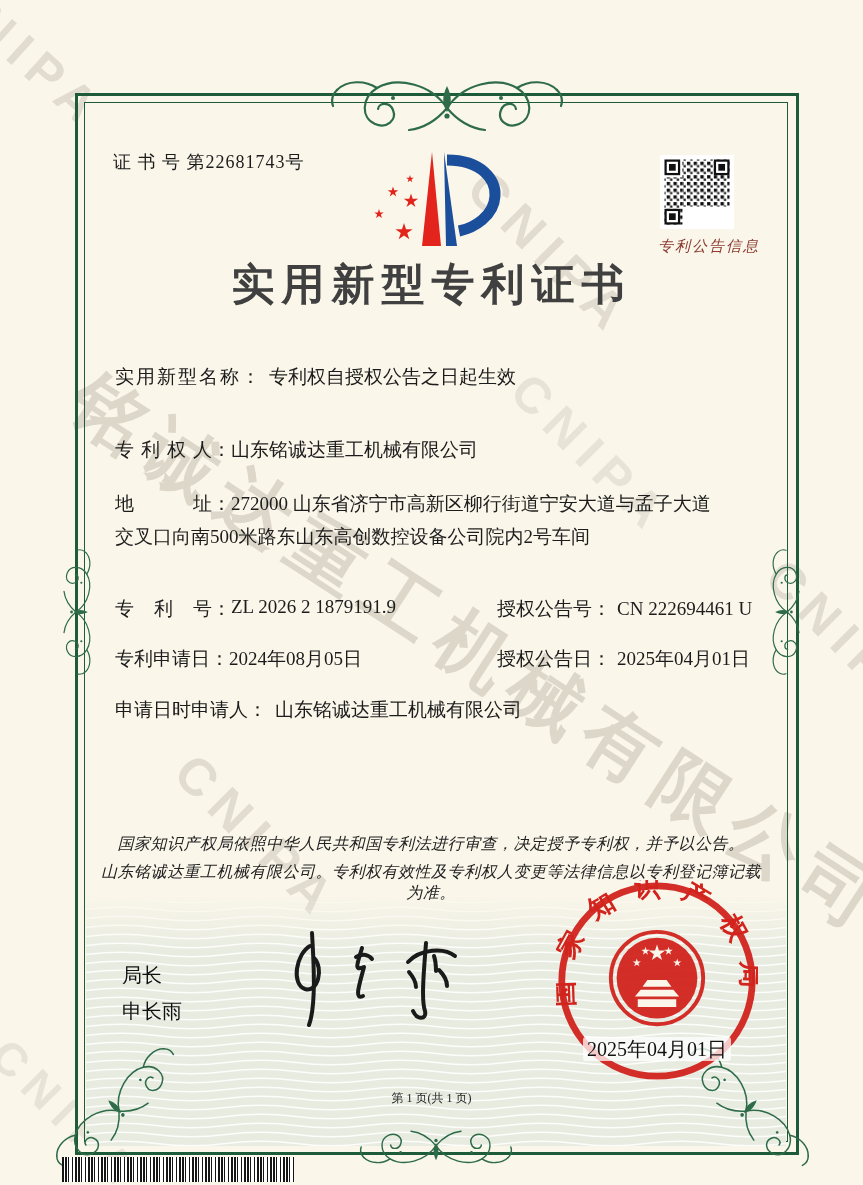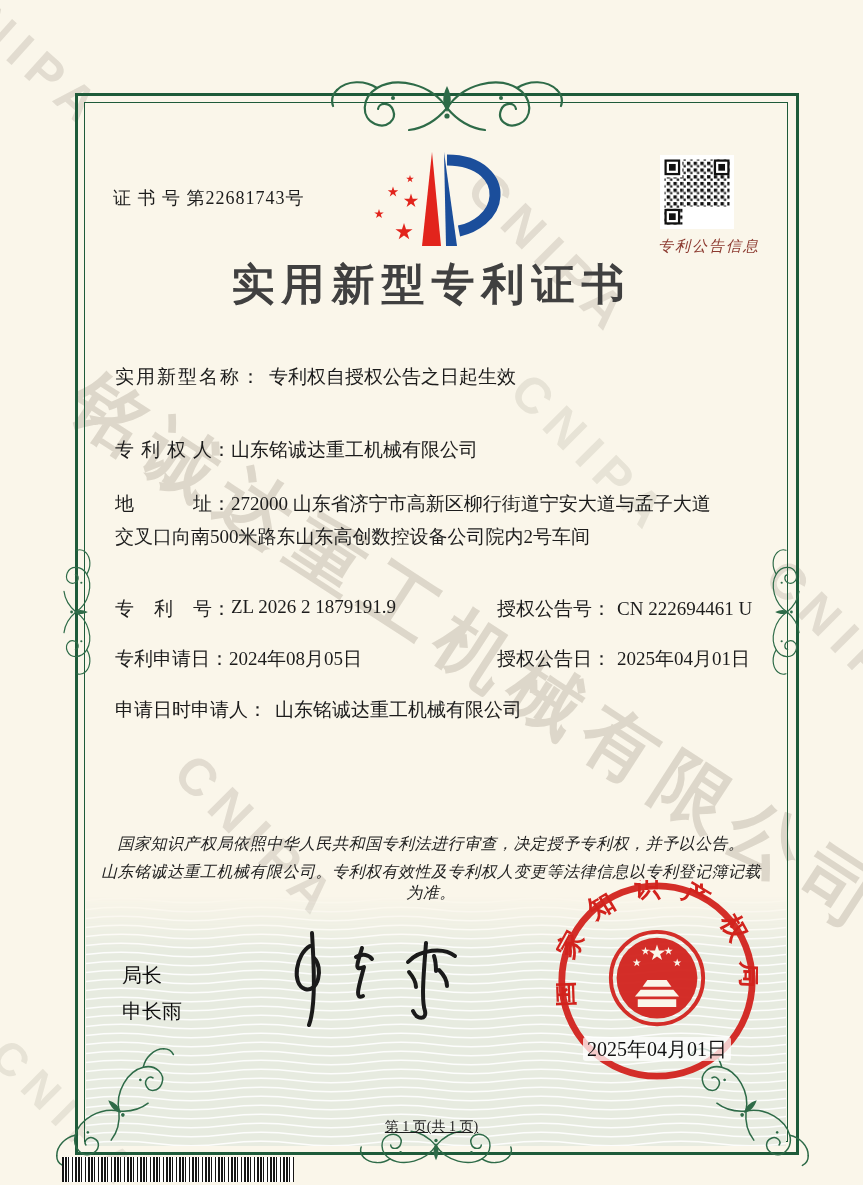--- a/index.html
+++ b/index.html
@@ -21,21 +21,21 @@
   .frame-outer{position:absolute;left:75px;top:93px;width:718px;height:1056px;
                border:3px solid #1e5b3a;z-index:2;}
   .frame-inner{position:absolute;left:84px;top:102px;width:702px;height:1038px;
                border:1px solid #1e5b3a;z-index:2;}
   .orn{position:absolute;z-index:4;}
   
   .waves{position:absolute;left:86px;top:896px;width:700px;height:250px;z-index:3;
          -webkit-mask-image:linear-gradient(180deg,transparent 0,#000 55px);
          mask-image:linear-gradient(180deg,transparent 0,#000 55px);}
   
-  .cert-no{position:absolute;left:113px;top:150px;font-size:18px;letter-spacing:1px;z-index:5;margin-top:36px;}
+  .cert-no{position:absolute;left:113px;top:150px;font-size:18px;letter-spacing:1px;z-index:5;}
   .logo{position:absolute;left:362px;top:146px;width:140px;height:106px;z-index:5;}
   .qr{position:absolute;left:660px;top:155px;width:74px;height:74px;z-index:5;background:#fff;}
   .qr-label{position:absolute;left:640px;top:237px;width:120px;text-align:right;font-size:15px;
             letter-spacing:2px;color:#8c3a30;z-index:5;
             font-family:"Liberation Serif","DejaVu Serif",serif;font-style:italic;}
   .title{position:absolute;left:0;top:256px;width:100%;text-align:center;font-size:43px;
          font-weight:bold;letter-spacing:7px;color:#404040;z-index:5;}
   
   .row{position:absolute;left:115px;font-size:19px;z-index:5;white-space:nowrap;}
   .jl{display:inline-block;width:97px;text-align:justify;text-align-last:justify;vertical-align:top;}
@@ -50,21 +50,21 @@
         letter-spacing:.5px;font-style:italic;z-index:5;color:#222;}
   
   .signer{position:absolute;left:122px;font-size:20px;z-index:6;
           font-family:Liberation Mono, monospace;color:#111;}
   .sig{position:absolute;left:258px;top:928px;width:210px;height:100px;z-index:6;}
   .seal{position:absolute;left:556px;top:880px;width:202px;height:202px;z-index:7;}
   .seal-date{position:absolute;left:556px;top:1036px;width:202px;text-align:center;z-index:8;
              font-size:20px;color:#121212;}
   .seal-date span{background:rgba(255,255,255,.75);padding:1px 4px;border-radius:3px;}
   
-  .footer{position:absolute;left:0;top:1118px;width:100%;text-align:center;font-size:14px;z-index:5;text-decoration:underline;}
+  .footer{position:absolute;left:0;top:1090px;width:100%;text-align:center;font-size:12px;z-index:5;}
   .barcode{position:absolute;left:62px;top:1157px;width:232px;height:25px;z-index:5;
     background:repeating-linear-gradient(90deg,#151515 0 2px,#fff 2px 3px,#151515 3px 5px,
       #fff 5px 6px,#151515 6px 7px,#fff 7px 10px,#151515 10px 11px,#fff 11px 13px);}
 </style>
 </head>
 <body>
 
 <div class="page">
 
   <svg width="0" height="0" style="position:absolute">

